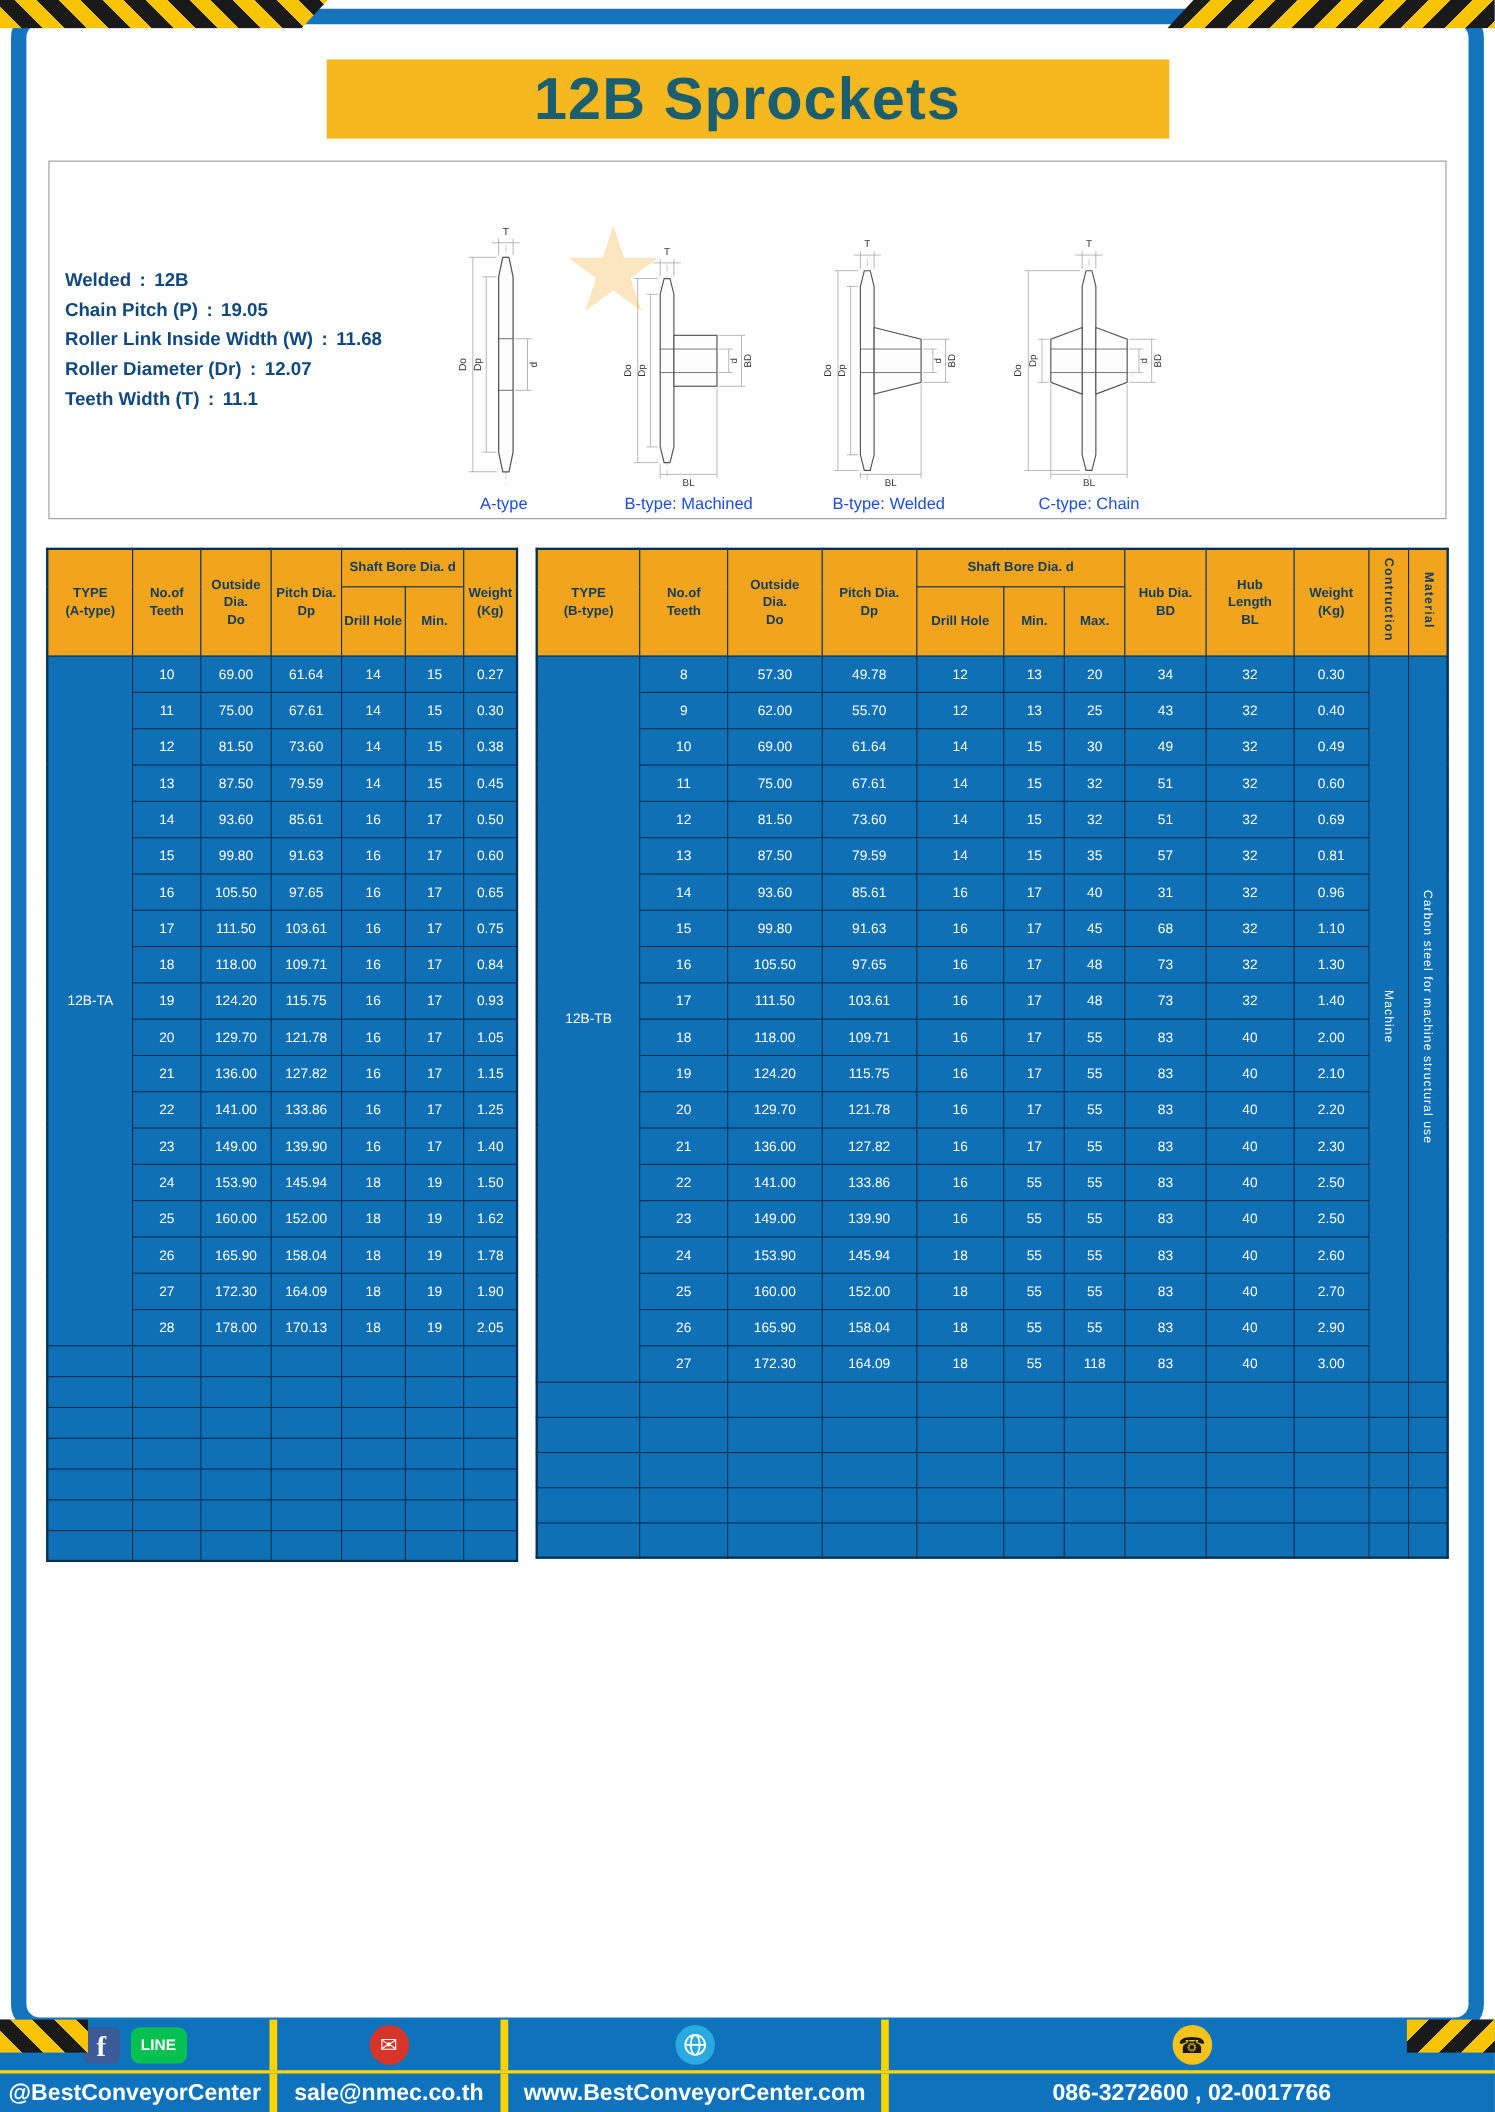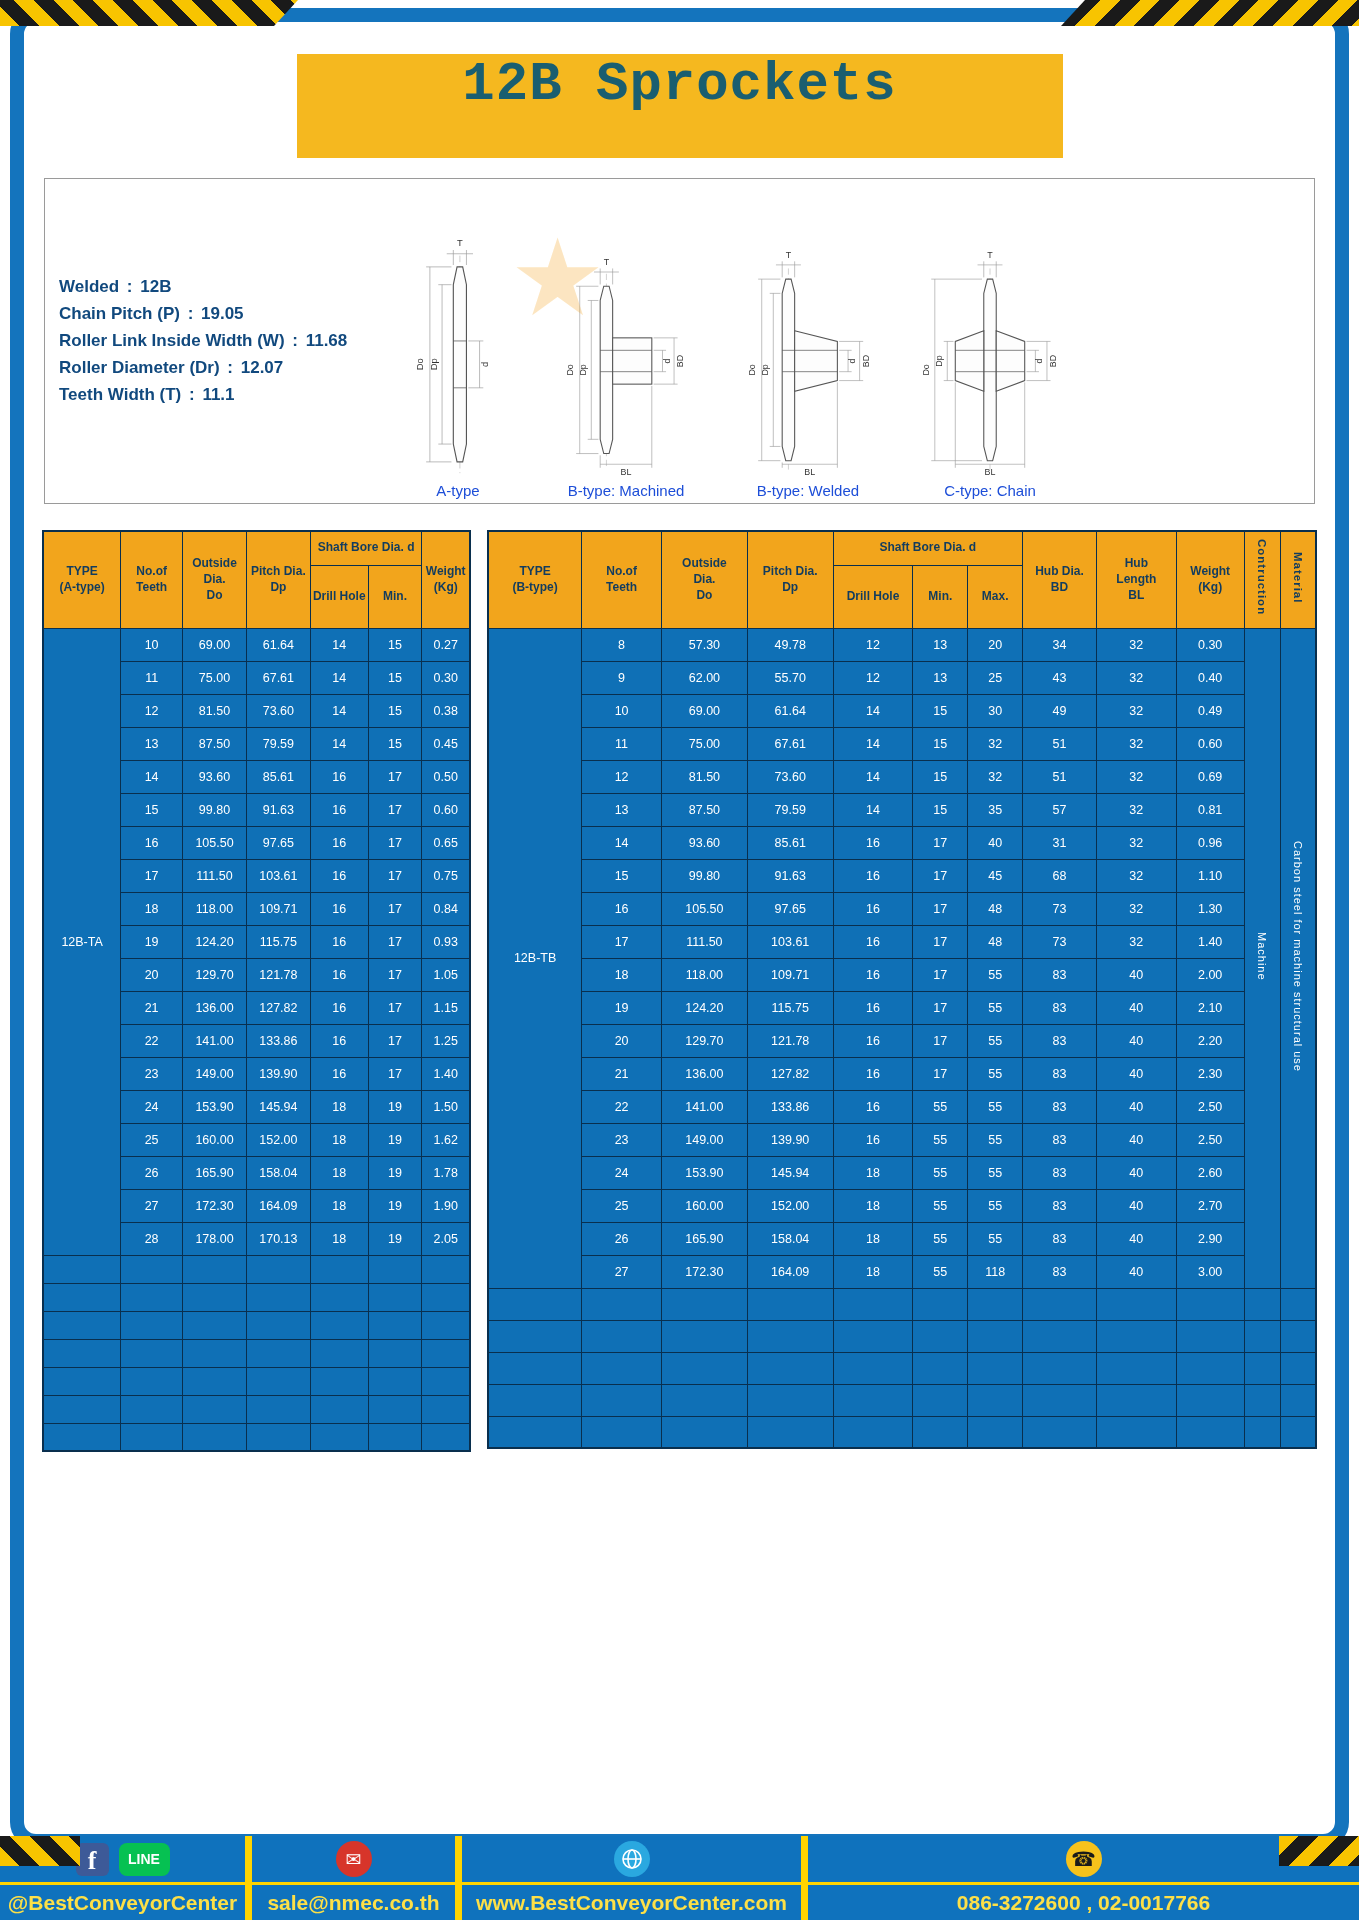--- a/index.html
+++ b/index.html
@@ -29,24 +29,24 @@
   }
   .hz-tl { top:0; left:0; width:298px; height:26px; clip-path: polygon(0 0,100% 0,calc(100% - 24px) 100%,0 100%); }
   .hz-tr { top:0; right:0; width:298px; height:26px; clip-path: polygon(24px 0,100% 0,100% 100%,0 100%);
            background: repeating-linear-gradient(135deg, #f8c400 0 14px, #1a1a1a 14px 28px); }
   .hz-bl { top:1836px; left:0;  width:80px; height:30px; }
   .hz-br { top:1836px; right:0; width:80px; height:30px;
            background: repeating-linear-gradient(135deg, #f8c400 0 14px, #1a1a1a 14px 28px); }
 
   
   .title-banner {
-    width: 766px; height: 104px;
+    width: 766px; height: 72px;
     margin: 32px auto 0;
     background: #f5b81f;
-    display: flex; align-items: flex-start; justify-content: center; font-family: Liberation Mono, monospace;
+    display: flex; align-items: center; justify-content: center;
   }
   .title-banner h1 {
     font-size: 54px; font-weight: bold; color: #1a5e70; letter-spacing: 1px;
   }
 
   
   .spec-panel {
     position: relative;
     margin: 20px 20px 0;
     height: 326px;
@@ -152,21 +152,21 @@
   .f-icons { height: 46px; }
   .f-text  { flex: 1; border-top: 3px solid #ffd400; }
   .f-sec {
     display: flex; align-items: center; justify-content: center;
     gap: 10px;
     border-right: 7px solid #ffd400;
     height: 100%;
   }
   .f-sec:last-child { border-right: none; }
   .w1 { width: 252px; } .w2 { width: 210px; } .w3 { width: 346px; } .w4 { flex: 1; }
-  .f-text .f-sec { color: #fde047; font-weight: bold; font-size: 21px; }
+  .f-text .f-sec { color: #ffffff; font-weight: bold; font-size: 21px; }
 
   .icon-fb {
     width: 33px; height: 33px; border-radius: 6px; background: #3d5a98;
     color: #ffffff; font-family: "Liberation Serif", serif; font-weight: bold; font-size: 26px;
     display: flex; align-items: flex-end; justify-content: center; line-height: 30px;
   }
   .icon-line {
     width: 51px; height: 33px; border-radius: 8px; background: #06c152;
     color: #ffffff; font-weight: bold; font-size: 14px;
     display: flex; align-items: center; justify-content: center;

